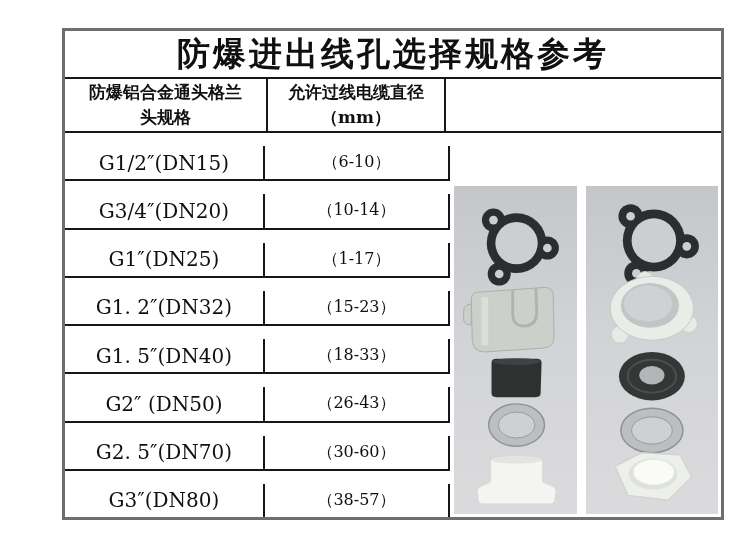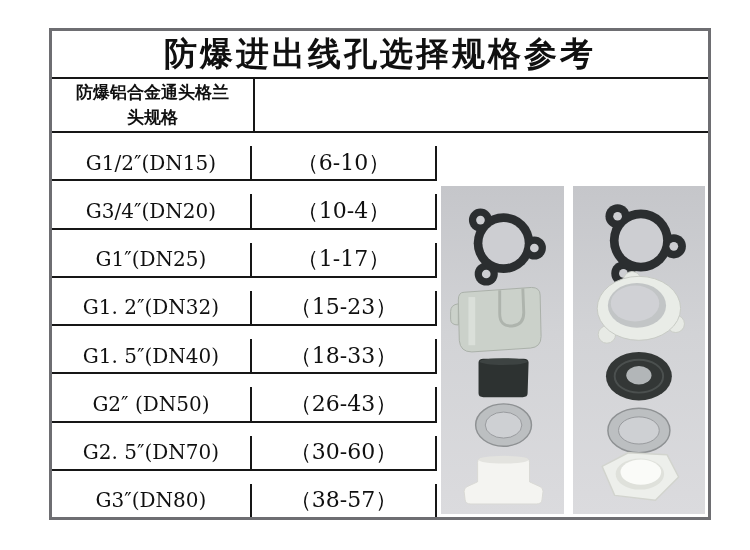--- a/index.html
+++ b/index.html
@@ -3,21 +3,21 @@
 <meta charset="utf-8">
 <style>
   * { margin:0; padding:0; box-sizing:border-box; }
   html,body { width:750px; height:550px; background:#ffffff; overflow:hidden; }
   body {
     position:relative;
     font-family:"DejaVu Serif","Liberation Serif",serif;
     color:#101010;
   }
   .spec-table {
-    position:absolute; left:49px; top:28px;
+    position:absolute; left:62px; top:28px;
     width:662px; height:492px;
     border:3px solid #6e6e72;
     background:#ffffff;
     display:flex; flex-direction:column;
   }
   .title-row {
     height:48px; flex:0 0 48px;
     border-bottom:2px solid #161616;
     display:flex; align-items:center; justify-content:center;
     font-size:33px; font-weight:bold; letter-spacing:3px;
@@ -37,21 +37,21 @@
   .hc3 { flex:1; }
   .body-area { flex:1; display:flex; min-height:0; }
   .rows-col { width:385px; display:flex; flex-direction:column; }
   .data-row { flex:1; display:flex; border-bottom:2px solid #161616;margin-top:13px; }
   .data-row:last-child { border-bottom:none;text-align:center; }
   .cell {
     display:flex; align-items:center; justify-content:center;
     font-size:20px; white-space:nowrap;
   }
   .cell.spec { width:203px; border-right:2px solid #161616; }
-  .cell.dia  { width:188px; border-right:2px solid #161616; font-size:22px; }
+  .cell.dia  { width:188px; border-right:2px solid #161616; font-size:16px; }
   .photo-area {
     flex:1; min-width:0;
     padding:53px 3px 3px 4px;
     display:flex; gap:9px;
   }
   .photo {
     background:linear-gradient(180deg,#c5c6ca 0%,#d2d3d6 45%,#dbdbde 100%);
     overflow:hidden;
   }
   .photo.left  { flex:1; }
@@ -63,32 +63,36 @@
 
 <div class="spec-table">
 
   <div class="title-row">防爆进出线孔选择规格参考</div>
 
   <div class="header-row">
     <div class="hcell hc1">
       <span>防爆铝合金通头格兰</span>
       <span>头规格</span>
     </div>
+    <div class="hcell hc2">
+      <span>允许过线电缆直径</span>
+      <span>（mm）</span>
+    </div>
   </div>
 
   <div class="body-area">
 
     <div class="rows-col">
       <div class="data-row">
         <div class="cell spec">G1/2″(DN15)</div>
         <div class="cell dia">（6-10）</div>
       </div>
       <div class="data-row">
         <div class="cell spec">G3/4″(DN20)</div>
-        <div class="cell dia">（10-4）</div>
+        <div class="cell dia">（10-14）</div>
       </div>
       <div class="data-row">
         <div class="cell spec">G1″(DN25)</div>
         <div class="cell dia">（1-17）</div>
       </div>
       <div class="data-row">
         <div class="cell spec">G1. 2″(DN32)</div>
         <div class="cell dia">（15-23）</div>
       </div>
       <div class="data-row">

